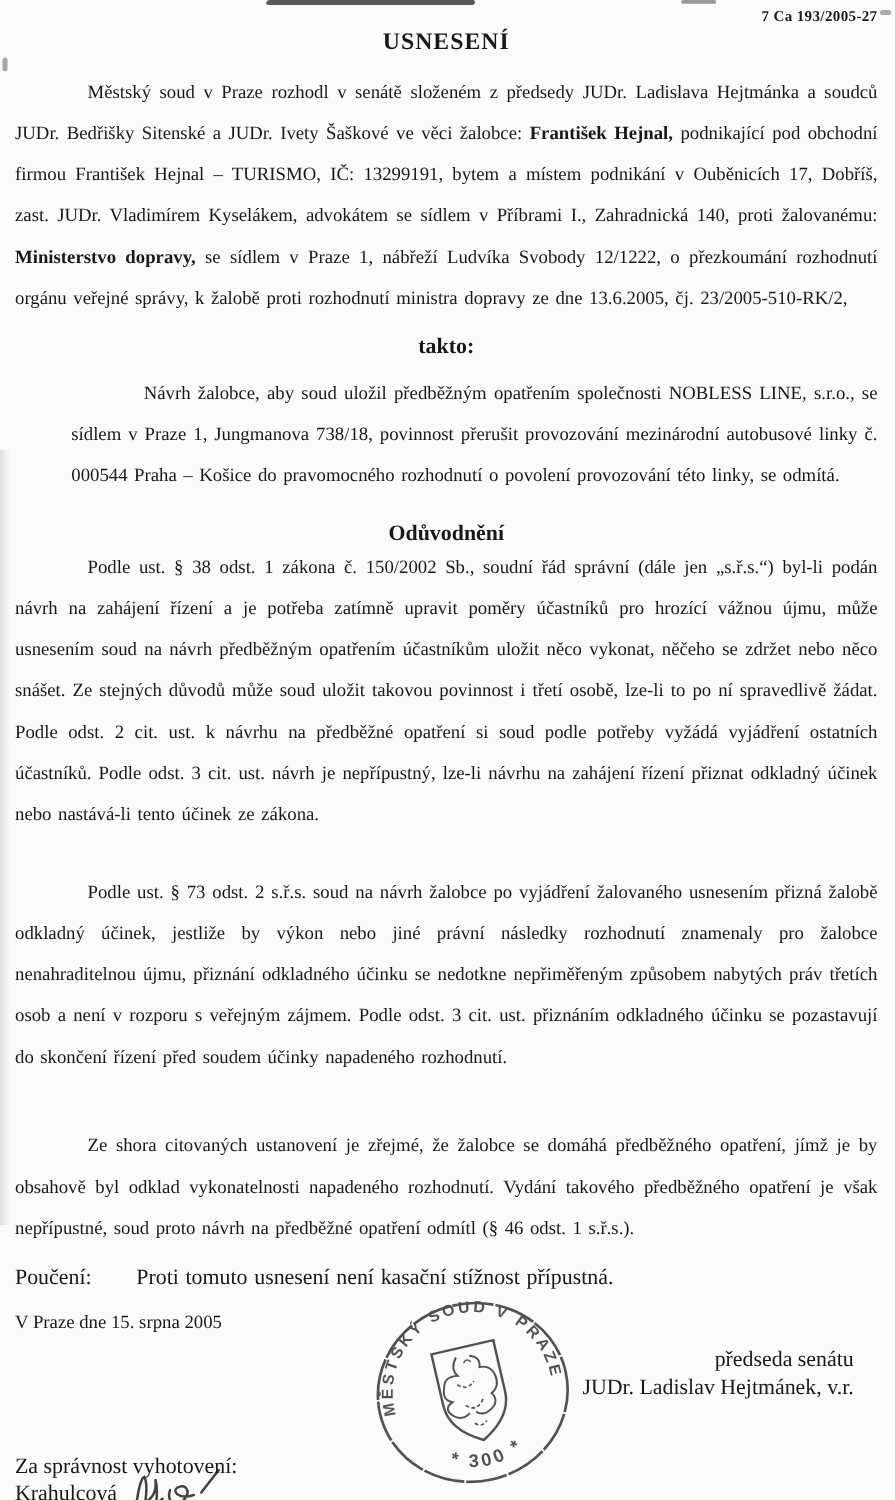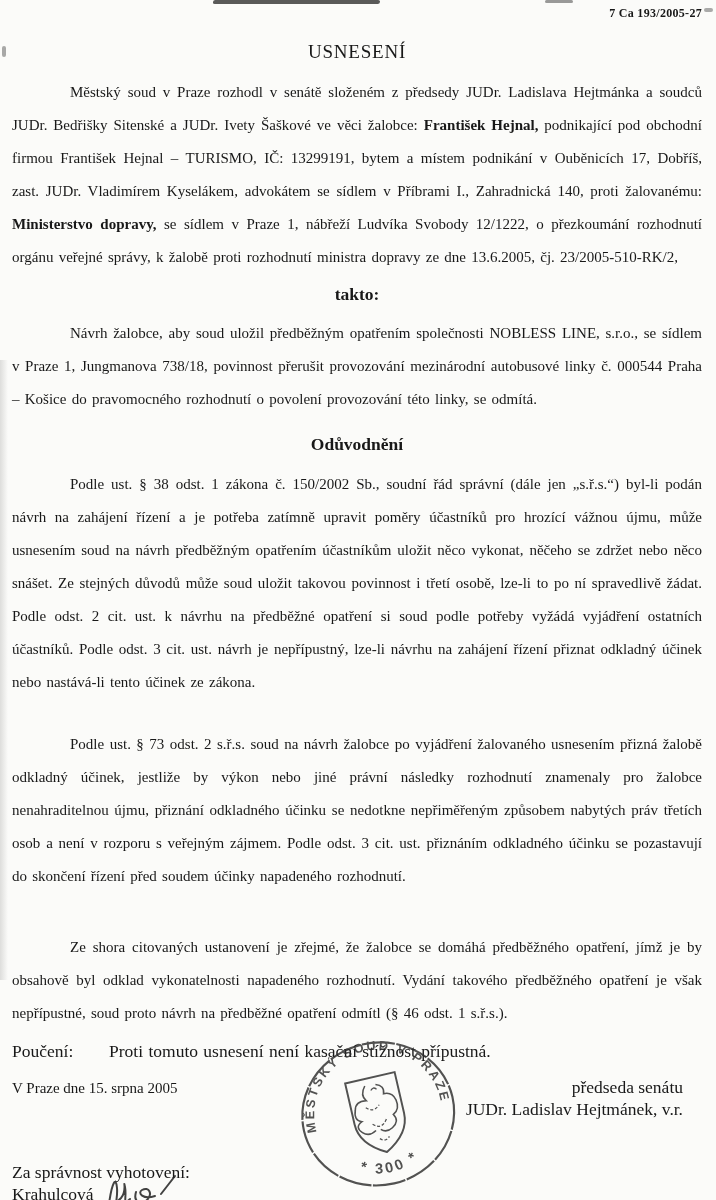--- a/index.html
+++ b/index.html
@@ -8,32 +8,32 @@
     background:#fbfbf9;
     font-family:"Liberation Serif","DejaVu Serif",serif;
     color:#181818;
   }
   .page{position:absolute;inset:0;padding:0 14px 0 12px;box-sizing:border-box;}
   .case-number{
     text-align:right;font-weight:700;font-size:12px;line-height:20px;
     padding-top:3px;letter-spacing:.3px;
   }
   .doc-title{
-    text-align:center;font-weight:400;font-size:19px;line-height:20px;
-    margin-top:19px;letter-spacing:.8px;
+    text-align:center;font-weight:700;font-size:19px;line-height:20px;
+    margin-top:1px;letter-spacing:.8px;
   }
   .para{
     margin:0;font-size:15px;line-height:33px;text-align:justify;
     text-indent:58px;word-spacing:1.5px;
   }
   .para b{font-weight:700;}
   .sec-heading{
     text-align:center;font-weight:700;font-size:17.5px;line-height:24px;margin:0;
   }
-  .mt8{margin-top:8px;}  .mt11{margin-top:11px;} .mt12{margin-top:12px;}.mt14{margin-top:14px;} .mt16{margin-top:16px;}
+  .mt8{margin-top:8px;}  .mt11{margin-top:11px;margin-left:45px;} .mt12{}.mt14{margin-top:14px;} .mt16{margin-top:16px;}
   .mt17{margin-top:17px;}.mt29{margin-top:29px;} .mt38{margin-top:38px;}
   .pouceni-row{
     display:flex;margin-top:9px;font-size:17.5px;line-height:24px;word-spacing:1px;
   }
   .pouceni-label{flex:0 0 97px;}
   .date-line{margin-top:13px;font-size:15px;line-height:24px;}
   .judge-block{
     position:absolute;right:33px;top:1076px;text-align:right;
     font-size:17.5px;line-height:22px;
   }

